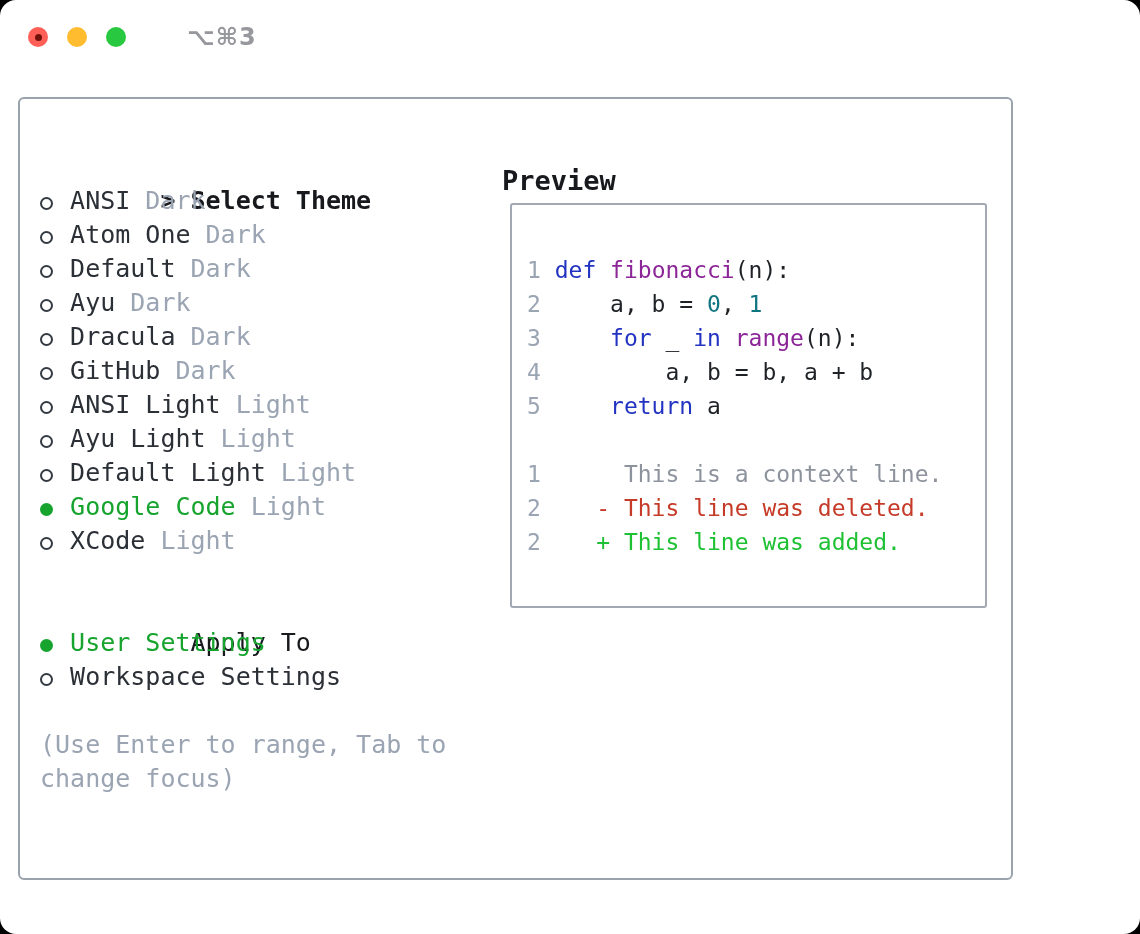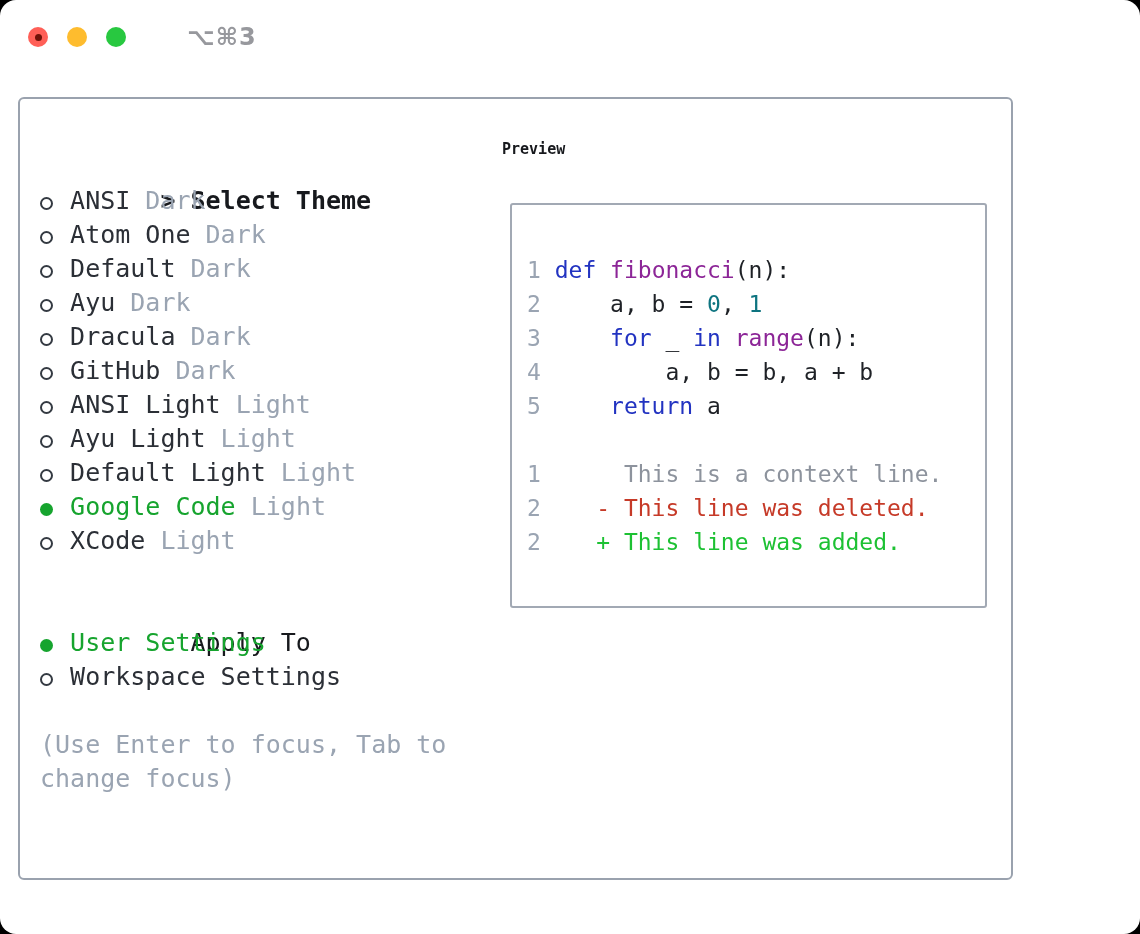--- a/index.html
+++ b/index.html
@@ -42,22 +42,22 @@
     box-sizing:border-box;border:2px solid var(--circle-stroke);vertical-align:-1px;
   }
   .circle.filled{border:none;background:var(--selected-green);}
   .t-name{color:var(--item-ink);}
   .t-name.sel{color:var(--selected-green);}
   .t-variant{color:var(--muted);}
   .apply-header{color:var(--ink);}
   .hint{color:var(--muted);}
   
   .preview-label{
-    position:absolute;left:482px;top:33px;height:34px;line-height:34px;
-    font-size:15px;font-weight:700;color:var(--ink);
+    position:absolute;left:482px;top:65px;height:34px;line-height:34px;
+    font-size:27px;font-weight:700;color:var(--ink);
   }
   .preview-box{
     position:absolute;left:490px;top:104px;width:477px;height:405px;
     border:2px solid var(--box-border);border-radius:3px;box-sizing:border-box;
     padding:48px 0 0 15px;background:#fff;
   }
   .pline{height:34px;line-height:34px;font-size:23px;white-space:pre;}
   .ln{display:inline-block;width:2ch;color:var(--linenum-gray);}
   .kw{color:var(--keyword-blue);}
   .fn{color:var(--function-purple);}
@@ -108,21 +108,21 @@
         <span class="indent2"></span><span>Apply To</span>
       </div>
 
       <div id="apply-list">
           <div class="row apply-row"><span class="bullet"><span class="circle filled"></span></span><span class="t-name sel">User Settings</span></div>
           <div class="row apply-row"><span class="bullet"><span class="circle"></span></span><span class="t-name">Workspace Settings</span></div>
         </div>
 
       <div class="row blank"></div>
 
-      <div class="row hint">(Use Enter to focus, Tab to</div>
+      <div class="row hint">(Use Enter to range, Tab to</div>
       <div class="row hint">change focus)</div>
     </div>
 
     <div class="preview-label">Preview</div>
 
     <div class="preview-box">
       <div id="preview-lines">
           <div class="pline"><span class="ln">1</span><span class="kw">def</span><span class="pl"> </span><span class="fn">fibonacci</span><span class="pl">(n):</span></div>
           <div class="pline"><span class="ln">2</span><span class="pl">    a, b = </span><span class="nu">0</span><span class="pl">, </span><span class="nu">1</span></div>
           <div class="pline"><span class="ln">3</span><span class="pl">    </span><span class="kw">for</span><span class="pl"> _ </span><span class="kw">in</span><span class="pl"> </span><span class="fn">range</span><span class="pl">(n):</span></div>

